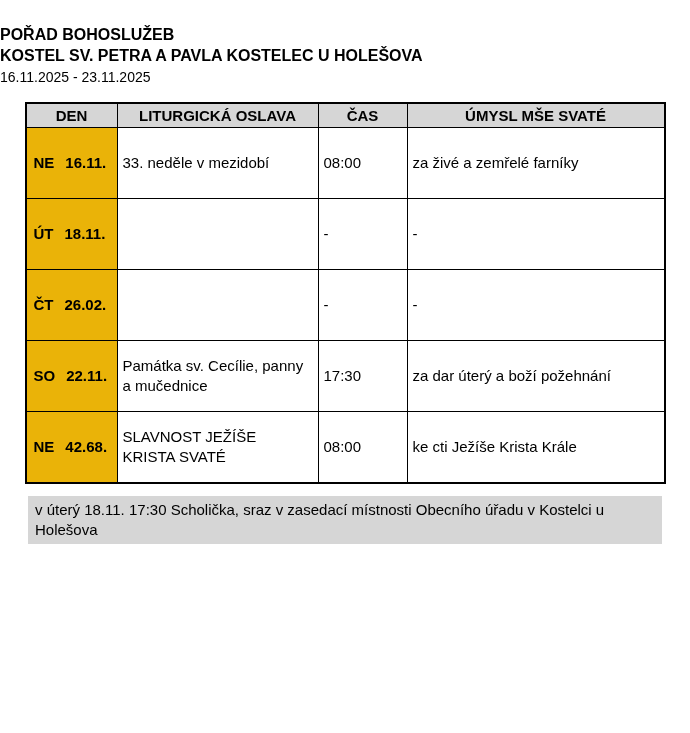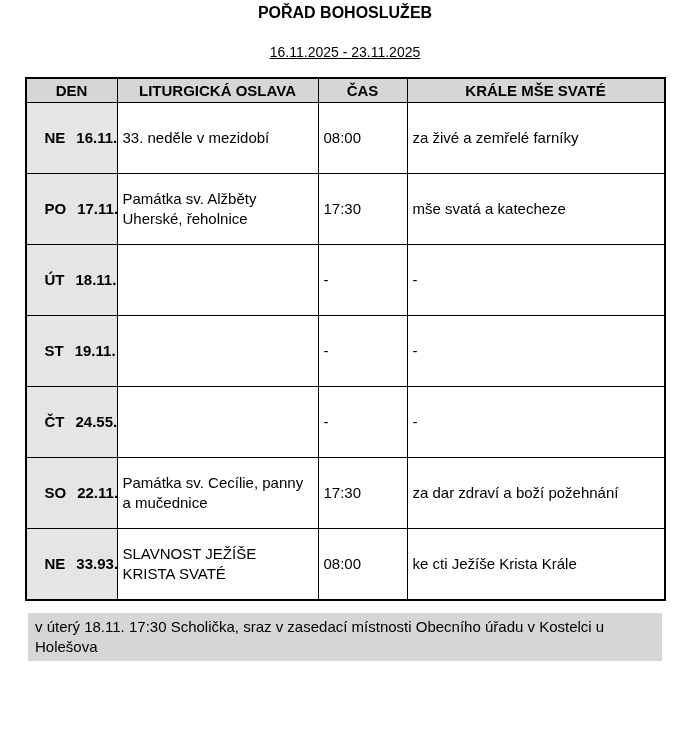--- a/index.html
+++ b/index.html
@@ -3,27 +3,27 @@
 <meta charset="utf-8">
 <style>
   html, body { margin: 0; padding: 0; }
   body {
     width: 690px;
     height: 733px;
     background: #ffffff;
     color: #000000;
     font-family: "Liberation Sans", sans-serif;
   }
-  .titles { text-align: center; padding-top: 2px; }
+  .titles { padding-top: 24px; }
   .title, .subtitle {
     font-size: 16px;
     font-weight: bold;
     line-height: 21px;
   }
-  .daterange { font-size: 14px; line-height: 19px; margin-top: 20px; text-decoration: underline; }
+  .daterange { font-size: 14px; line-height: 19px; margin-top: 2px; }
 
   table.schedule {
     border-collapse: collapse;
     table-layout: fixed;
     width: 634px;
     margin: 15px auto 0 auto;
     border: 2px solid #000000;
   }
   .schedule th {
     background: #d6d6d6;
@@ -35,95 +35,84 @@
   }
   .schedule td {
     border: 1px solid #000000;
     font-size: 15px;
     vertical-align: middle;
     height: 66px;
     padding: 2px 5px;
     line-height: 20px;
   }
   .schedule td.den {
-    background: #e5e5e5;
+    background: #eab308;
     font-weight: bold;
     text-align: left;
-    padding-left: 18px;
+    padding-left: 7px;
   }
   .col-den { width: 88px; }
   .col-osl { width: 198px; margin-left: 27px; }
   .col-cas { width: 86px; }
   .col-umy { width: 254px; }
   .day { margin-right: 11px; }
 
   .footer-note {
     margin: 12px 28px 0 28px;
     background: #d6d6d6;
     font-size: 15px;
     line-height: 20px;
     padding: 4px 7px;
   }
 </style>
 </head>
 <body>
 
 <div class="titles">
   <div class="title">POŘAD BOHOSLUŽEB</div>
+  <div class="subtitle">KOSTEL SV. PETRA A PAVLA KOSTELEC U HOLEŠOVA</div>
   <div class="daterange">16.11.2025 - 23.11.2025</div>
 </div>
 
 <table class="schedule">
   <thead>
     <tr>
       <th class="col-den">DEN</th>
       <th class="col-osl">LITURGICKÁ OSLAVA</th>
       <th class="col-cas">ČAS</th>
-      <th class="col-umy">KRÁLE MŠE SVATÉ</th>
+      <th class="col-umy">ÚMYSL MŠE SVATÉ</th>
     </tr>
   </thead>
   <tbody>
     <tr>
       <td class="den"><span class="day">NE</span><span>16.11.</span></td>
       <td>33. neděle v mezidobí</td>
       <td>08:00</td>
       <td>za živé a zemřelé farníky</td>
     </tr>
     <tr>
-      <td class="den"><span class="day">PO</span><span>17.11.</span></td>
-      <td>Památka sv. Alžběty Uherské, řeholnice</td>
-      <td>17:30</td>
-      <td>mše svatá a katecheze</td>
-    </tr>
-    <tr>
       <td class="den"><span class="day">ÚT</span><span>18.11.</span></td>
       <td></td>
       <td>-</td>
       <td>-</td>
     </tr>
     <tr>
-      <td class="den"><span class="day">ST</span><span>19.11.</span></td>
-      <td></td>
-      <td>-</td>
-      <td>-</td>
-    </tr>
-    <tr>
-      <td class="den"><span class="day">ČT</span><span>24.55.</span></td>
+      <td class="den"><span class="day">ČT</span><span>26.02.</span></td>
       <td></td>
       <td>-</td>
       <td>-</td>
     </tr>
     <tr>
       <td class="den"><span class="day">SO</span><span>22.11.</span></td>
       <td>Památka sv. Cecílie, panny a mučednice</td>
       <td>17:30</td>
-      <td>za dar zdraví a boží požehnání</td>
+      <td>za dar úterý a boží požehnání</td>
     </tr>
     <tr>
-      <td class="den"><span class="day">NE</span><span>33.93.</span></td>
+      <td class="den"><span class="day">NE</span><span>42.68.</span></td>
       <td>SLAVNOST JEŽÍŠE KRISTA SVATÉ</td>
       <td>08:00</td>
       <td>ke cti Ježíše Krista Krále</td>
     </tr>
   </tbody>
 </table>
 
 <div class="footer-note">v úterý 18.11. 17:30 Scholička, sraz v zasedací místnosti Obecního úřadu v Kostelci u Holešova</div>
 
 </body></html>

